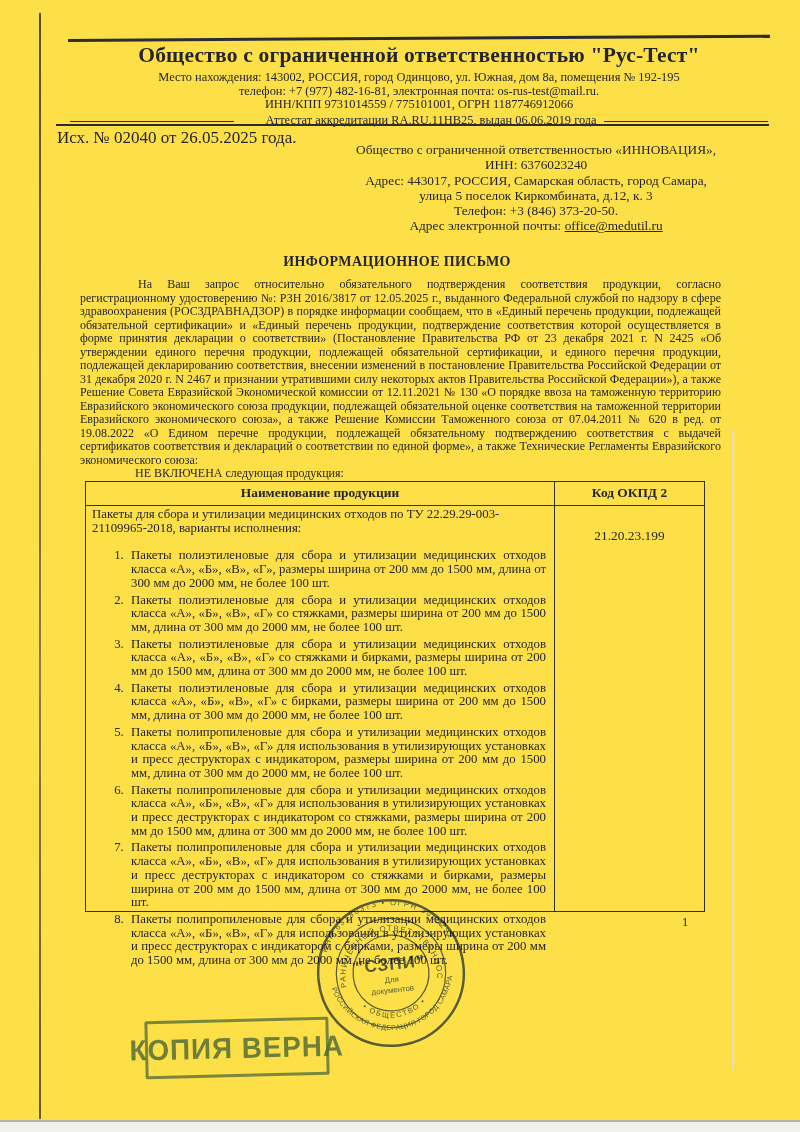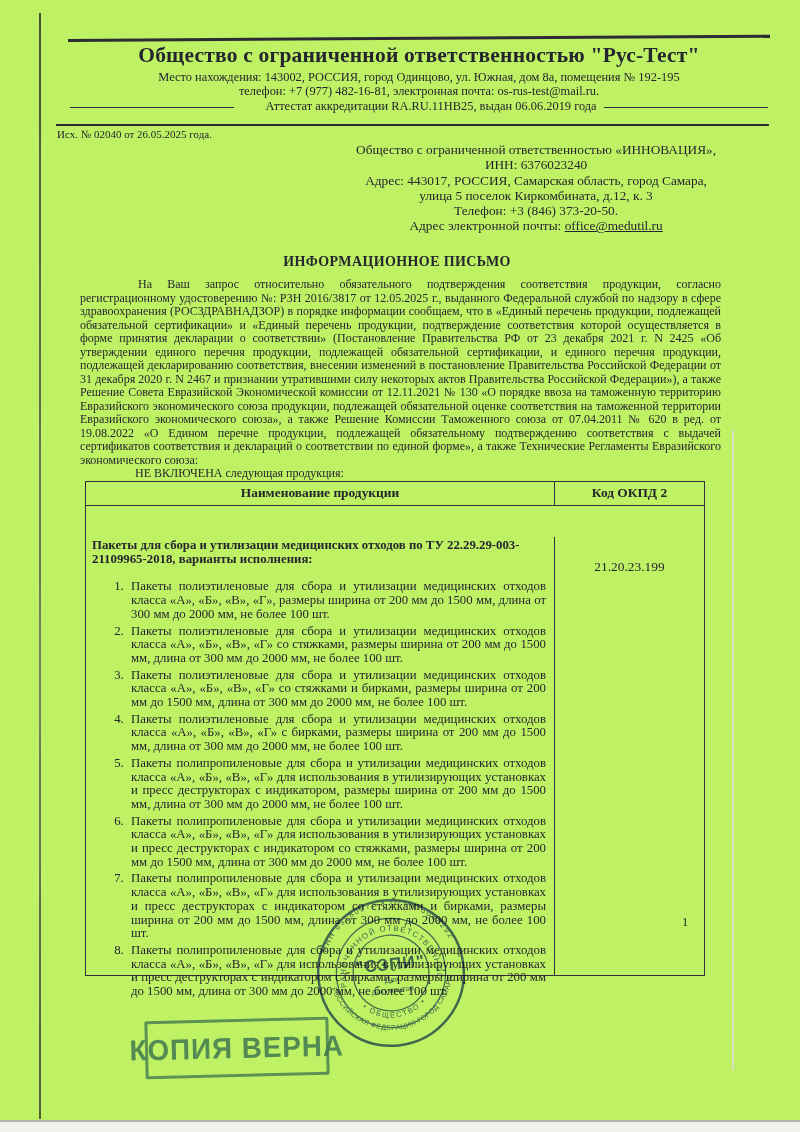--- a/index.html
+++ b/index.html
@@ -1,57 +1,57 @@
 <!DOCTYPE html>
 <html lang="ru"><head>
 <meta charset="utf-8">
 <style>
   html,body{margin:0;padding:0;background:#ffffff;}
   .page{
     position:relative;width:800px;height:1132px;overflow:hidden;
-    background:#bef264;
+    background:#fde047;
     font-family:"Liberation Serif", serif;
     color:#25252e;
   }
   
   .left-edge{position:absolute;left:39px;top:13px;width:2.2px;height:1106px;
     background:linear-gradient(#1d1d1d 0%,#3a3a3a 25%,#5a5a5a 60%,#2e2e2e 100%);opacity:.75;}
   .bottom-edge{position:absolute;left:0;top:1120px;width:800px;height:1.8px;background:#b3b3ad;}
   .below-edge{position:absolute;left:0;top:1122px;width:800px;height:10px;background:#f0f0ec;}
   .right-edge{position:absolute;left:732px;top:430px;width:1.5px;height:640px;background:#dddcd5;opacity:.85;}
   .top-rule{position:absolute;left:68px;top:39px;width:702px;height:2.6px;background:#2c2c34;
     transform:rotate(-0.35deg);transform-origin:left center;}
   
   .header{position:absolute;left:70px;right:32px;top:43px;text-align:center;}
   .company{font-size:21.5px;font-weight:bold;letter-spacing:.2px;margin-bottom:3px;}
   .hline{font-size:12.4px;line-height:13.6px;}
   .accred-row{display:flex;align-items:center;gap:7px;margin-top:1px;}
   .accred-row::before,.accred-row::after{content:"";flex:1;border-top:1.6px solid #2c2c34;margin-top:2px;}
   .accred-row span{font-size:12.4px;white-space:nowrap;margin-left:24px;}
   .full-rule{position:absolute;left:56px;right:31px;top:124px;height:2px;background:#2c2c34;}
-  .outgoing{position:absolute;left:57px;top:128px;font-size:11px;}
+  .outgoing{position:absolute;left:57px;top:128px;font-size:17px;}
   
   .recipient{position:absolute;right:84px;top:142px;text-align:center;font-size:13.3px;line-height:15.3px;}
   .recipient .u{text-decoration:underline;}
   
   .doc-title{position:absolute;left:0;right:6px;top:254px;text-align:center;
     font-size:14px;font-weight:bold;letter-spacing:.4px;}
   .body-text{position:absolute;left:80px;top:278px;width:641px;
     font-size:12px;line-height:13.5px;text-align:justify;}
   .body-text .para{margin:0;text-indent:58px;}
   .not-incl{margin:0;padding-left:55px;text-align:left;}
   
-  .doc-table{position:absolute;left:85px;top:481px;width:620px;height:495px;
-    border:1.6px solid #30303a;display:flex;flex-direction:column;box-sizing:border-box;gap:31px;}
+  .doc-table{position:absolute;left:85px;top:481px;width:620px;height:431px;
+    border:1.6px solid #30303a;display:flex;flex-direction:column;box-sizing:border-box;}
   .t-head{display:flex;border-bottom:1.5px solid #30303a;font-weight:bold;font-size:13.4px;}
   .th-name{flex:1;text-align:center;padding:3px 0 4px;}
   .th-code{width:149px;border-left:1.5px solid #30303a;text-align:center;padding:3px 0 4px;}
   .t-body{display:flex;flex:1;min-height:0;}
   .td-name{flex:1;padding:2px 8px 0 6px;font-size:12.8px;line-height:13.7px;}
-  .td-name .intro{text-align:left;margin-bottom:14px;font-weight:bold;}
+  .td-name .intro{text-align:left;margin-bottom:14px;}
   .td-name ol{margin:1px 0 0 0;padding-left:35px;}
   .td-name li{padding-left:4px;margin-bottom:3px;text-align:justify;}
   .td-code{width:149px;border-left:1.5px solid #30303a;text-align:center;padding-top:22px;
     font-size:13.4px;}
   .page-num{position:absolute;left:682px;top:915px;font-size:12.5px;}
   
   .round-stamp{position:absolute;left:313px;top:895px;width:156px;height:156px;
     color:#4156bd;opacity:.88;mix-blend-mode:multiply;transform:rotate(-6deg);}
   .round-stamp svg{display:block;}
   .copy-stamp{position:absolute;left:145px;top:1019px;width:178px;height:52px;
@@ -70,20 +70,21 @@
   <div class="left-edge"></div>
   <div class="bottom-edge"></div>
   <div class="below-edge"></div>
   <div class="right-edge"></div>
   <div class="top-rule"></div>
 
   <div class="header">
     <div class="company">Общество с ограниченной ответственностью "Рус-Тест"</div>
     <div class="hline">Место нахождения: 143002, РОССИЯ, город Одинцово, ул. Южная, дом 8а, помещения № 192-195</div>
     <div class="hline">телефон: +7 (977) 482-16-81, электронная почта: os-rus-test@mail.ru.</div>
+    <div class="hline">ИНН/КПП 9731014559 / 775101001, ОГРН 1187746912066</div>
     <div class="accred-row">
       <span>Аттестат аккредитации RA.RU.11НВ25, выдан 06.06.2019 года</span>
     </div>
   </div>
   <div class="full-rule"></div>
   <div class="outgoing">Исх. № 02040 от 26.05.2025 года.</div>
 
   <div class="recipient">
     <div>Общество с ограниченной ответственностью «ИННОВАЦИЯ»,</div>
     <div>ИНН: 6376023240</div>

